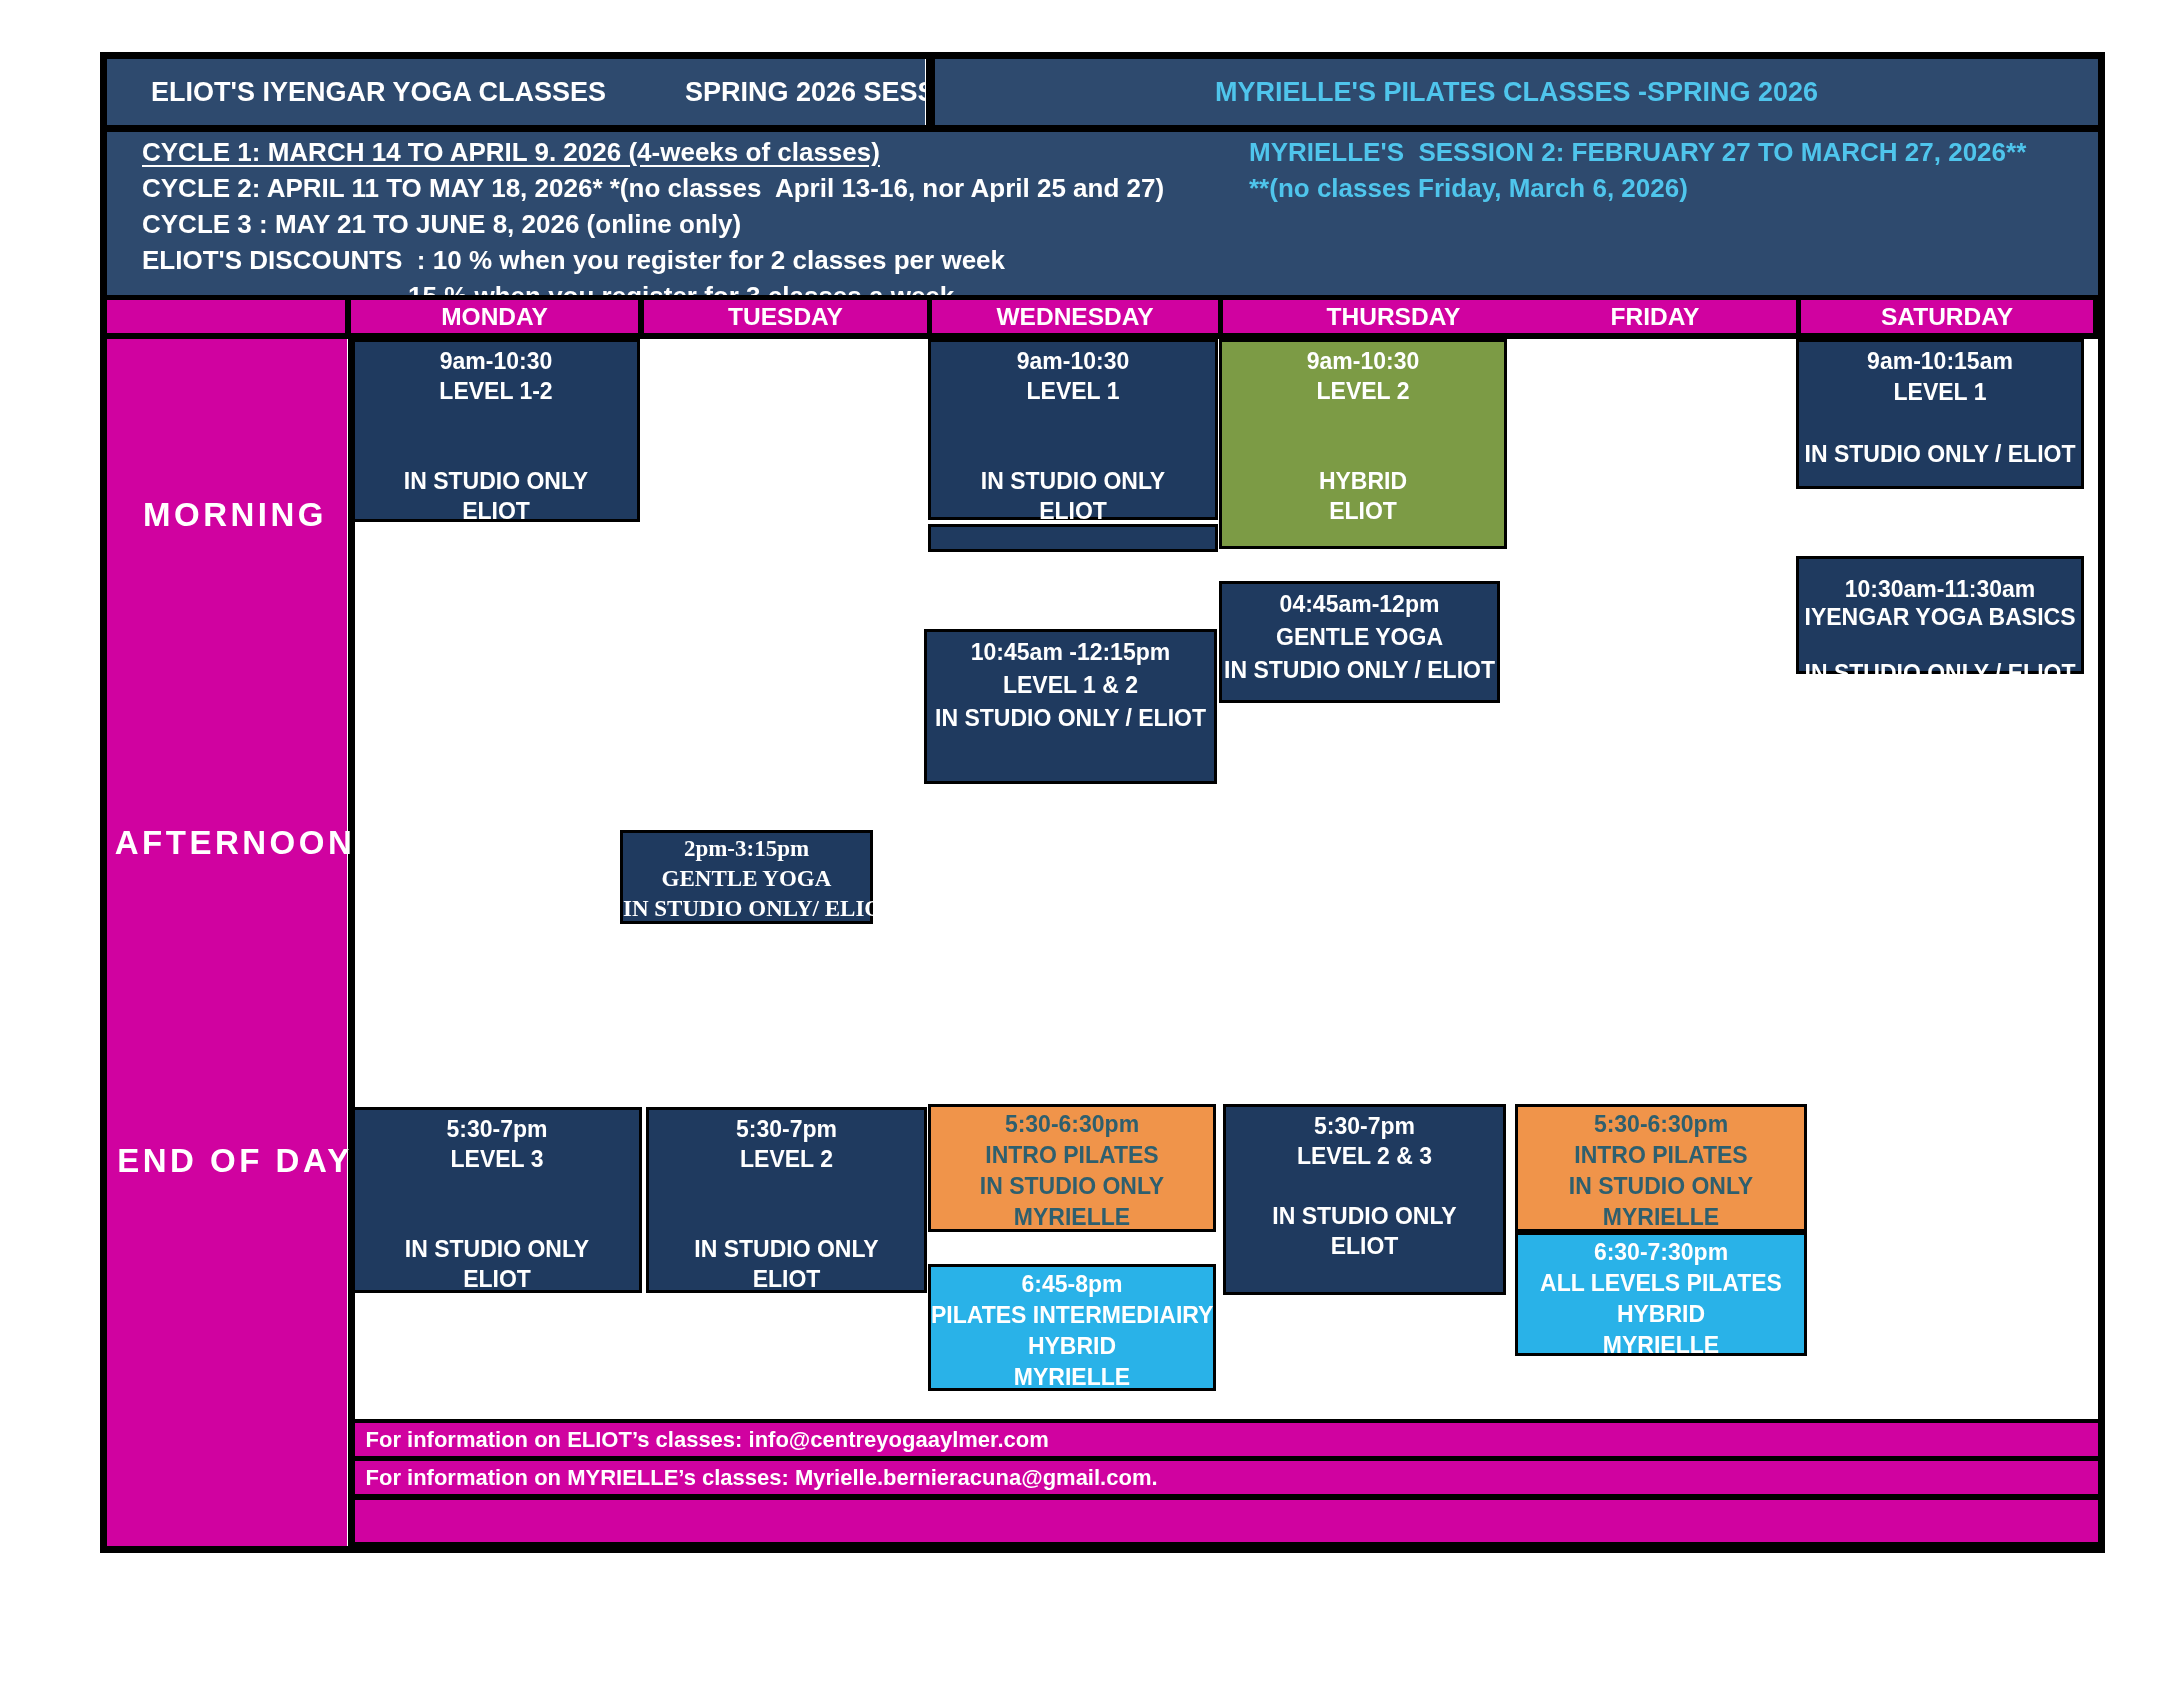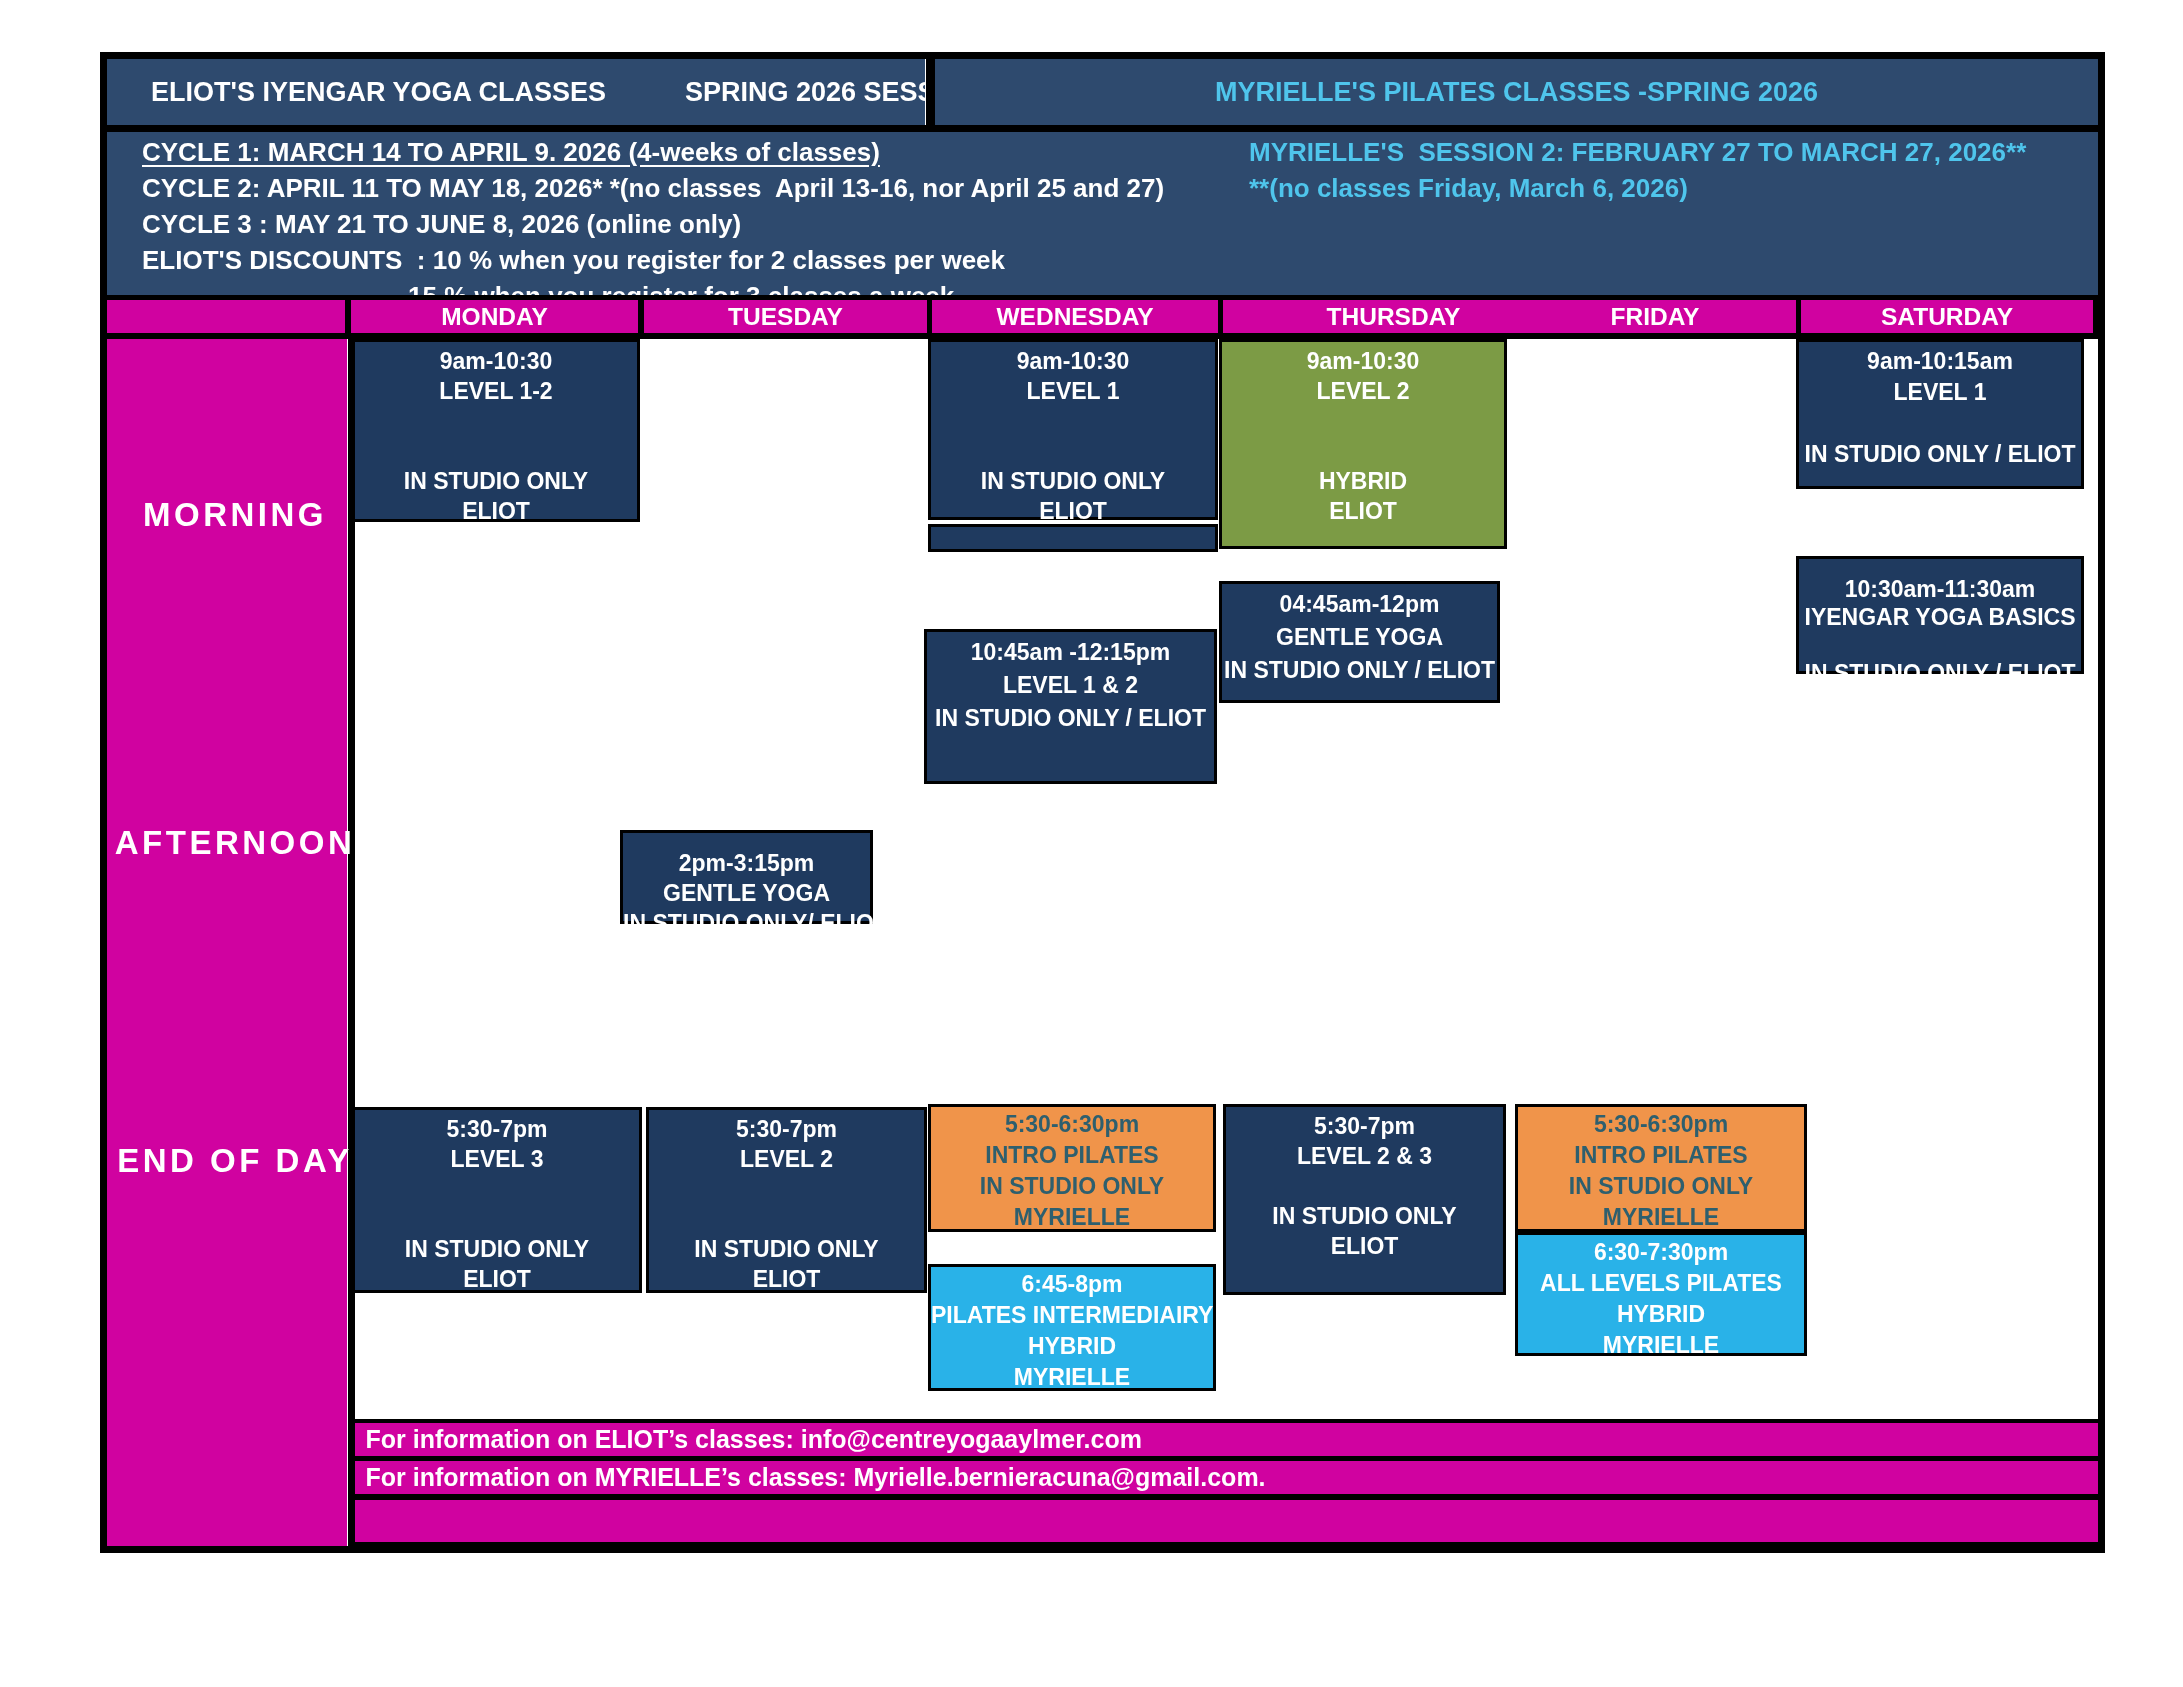--- a/index.html
+++ b/index.html
@@ -58,34 +58,34 @@
   .b-wed-am-strip{left:928px;top:524px;width:290px;height:28px;}
   .b-thu-am{left:1219px;top:339px;width:288px;height:210px;}
   .b-sat-am{left:1796px;top:339px;width:288px;height:150px;}
   .b-sat-am .bl{line-height:31px;}
   .b-sat-mid{left:1796px;top:556px;width:288px;height:118px;padding-top:16px;}
   .b-sat-mid .bl{line-height:28px;}
   .b-wed-mid{left:924px;top:581px;width:293px;height:155px;margin-top:48px;}
   .b-wed-mid .bl{line-height:33px;}
   .b-thu-mid{left:1219px;top:581px;width:281px;height:122px;}
   .b-thu-mid .bl{line-height:33px;}
-  .b-tue-pm{left:620px;top:830px;width:253px;height:94px;padding-top:15px;}
+  .b-tue-pm{left:620px;top:830px;width:253px;height:94px;padding-top:1px;font-family:Liberation Serif, serif;}
   .b-tue-pm .bl{line-height:30px;}
   .b-mon-eve{left:352px;top:1107px;width:290px;height:186px;}
   .b-tue-eve{left:646px;top:1107px;width:281px;height:186px;}
   .b-wed-eve1{left:928px;top:1104px;width:288px;height:128px;padding-top:1.7px;}
   .b-wed-eve2{left:928px;top:1264px;width:288px;height:127px;padding-top:1.7px;}
   .b-thu-eve{left:1223px;top:1104px;width:283px;height:191px;}
   .b-fri-eve1{left:1515px;top:1104px;width:292px;height:128px;padding-top:1.7px;}
   .b-fri-eve2{left:1515px;top:1232px;width:292px;height:124px;padding-top:1.7px;}
   .b-wed-eve1 .bl,.b-wed-eve2 .bl,.b-fri-eve1 .bl,.b-fri-eve2 .bl{line-height:31px;}
 
   
   .footband{left:355px;top:1419px;width:1743px;height:127px;background:#000;}
-  .footrow{left:355px;width:1743px;background:var(--magenta);color:#fff;font-size:25px;padding-left:10.5px;z-index:11;}
+  .footrow{left:355px;width:1743px;background:var(--magenta);color:#fff;font-size:22px;padding-left:10.5px;z-index:11;}
   .fr1{top:1423px;height:33px;line-height:33px;}
   .fr2{top:1461px;height:33px;line-height:33px;}
   .fr3{top:1500px;height:42px;}
 </style>
 </head>
 <body>
 
 <div>
 
   <div class="abs title-left"><span>ELIOT'S IYENGAR YOGA CLASSES</span><span class="t2">SPRING 2026 SESSION</span></div>

